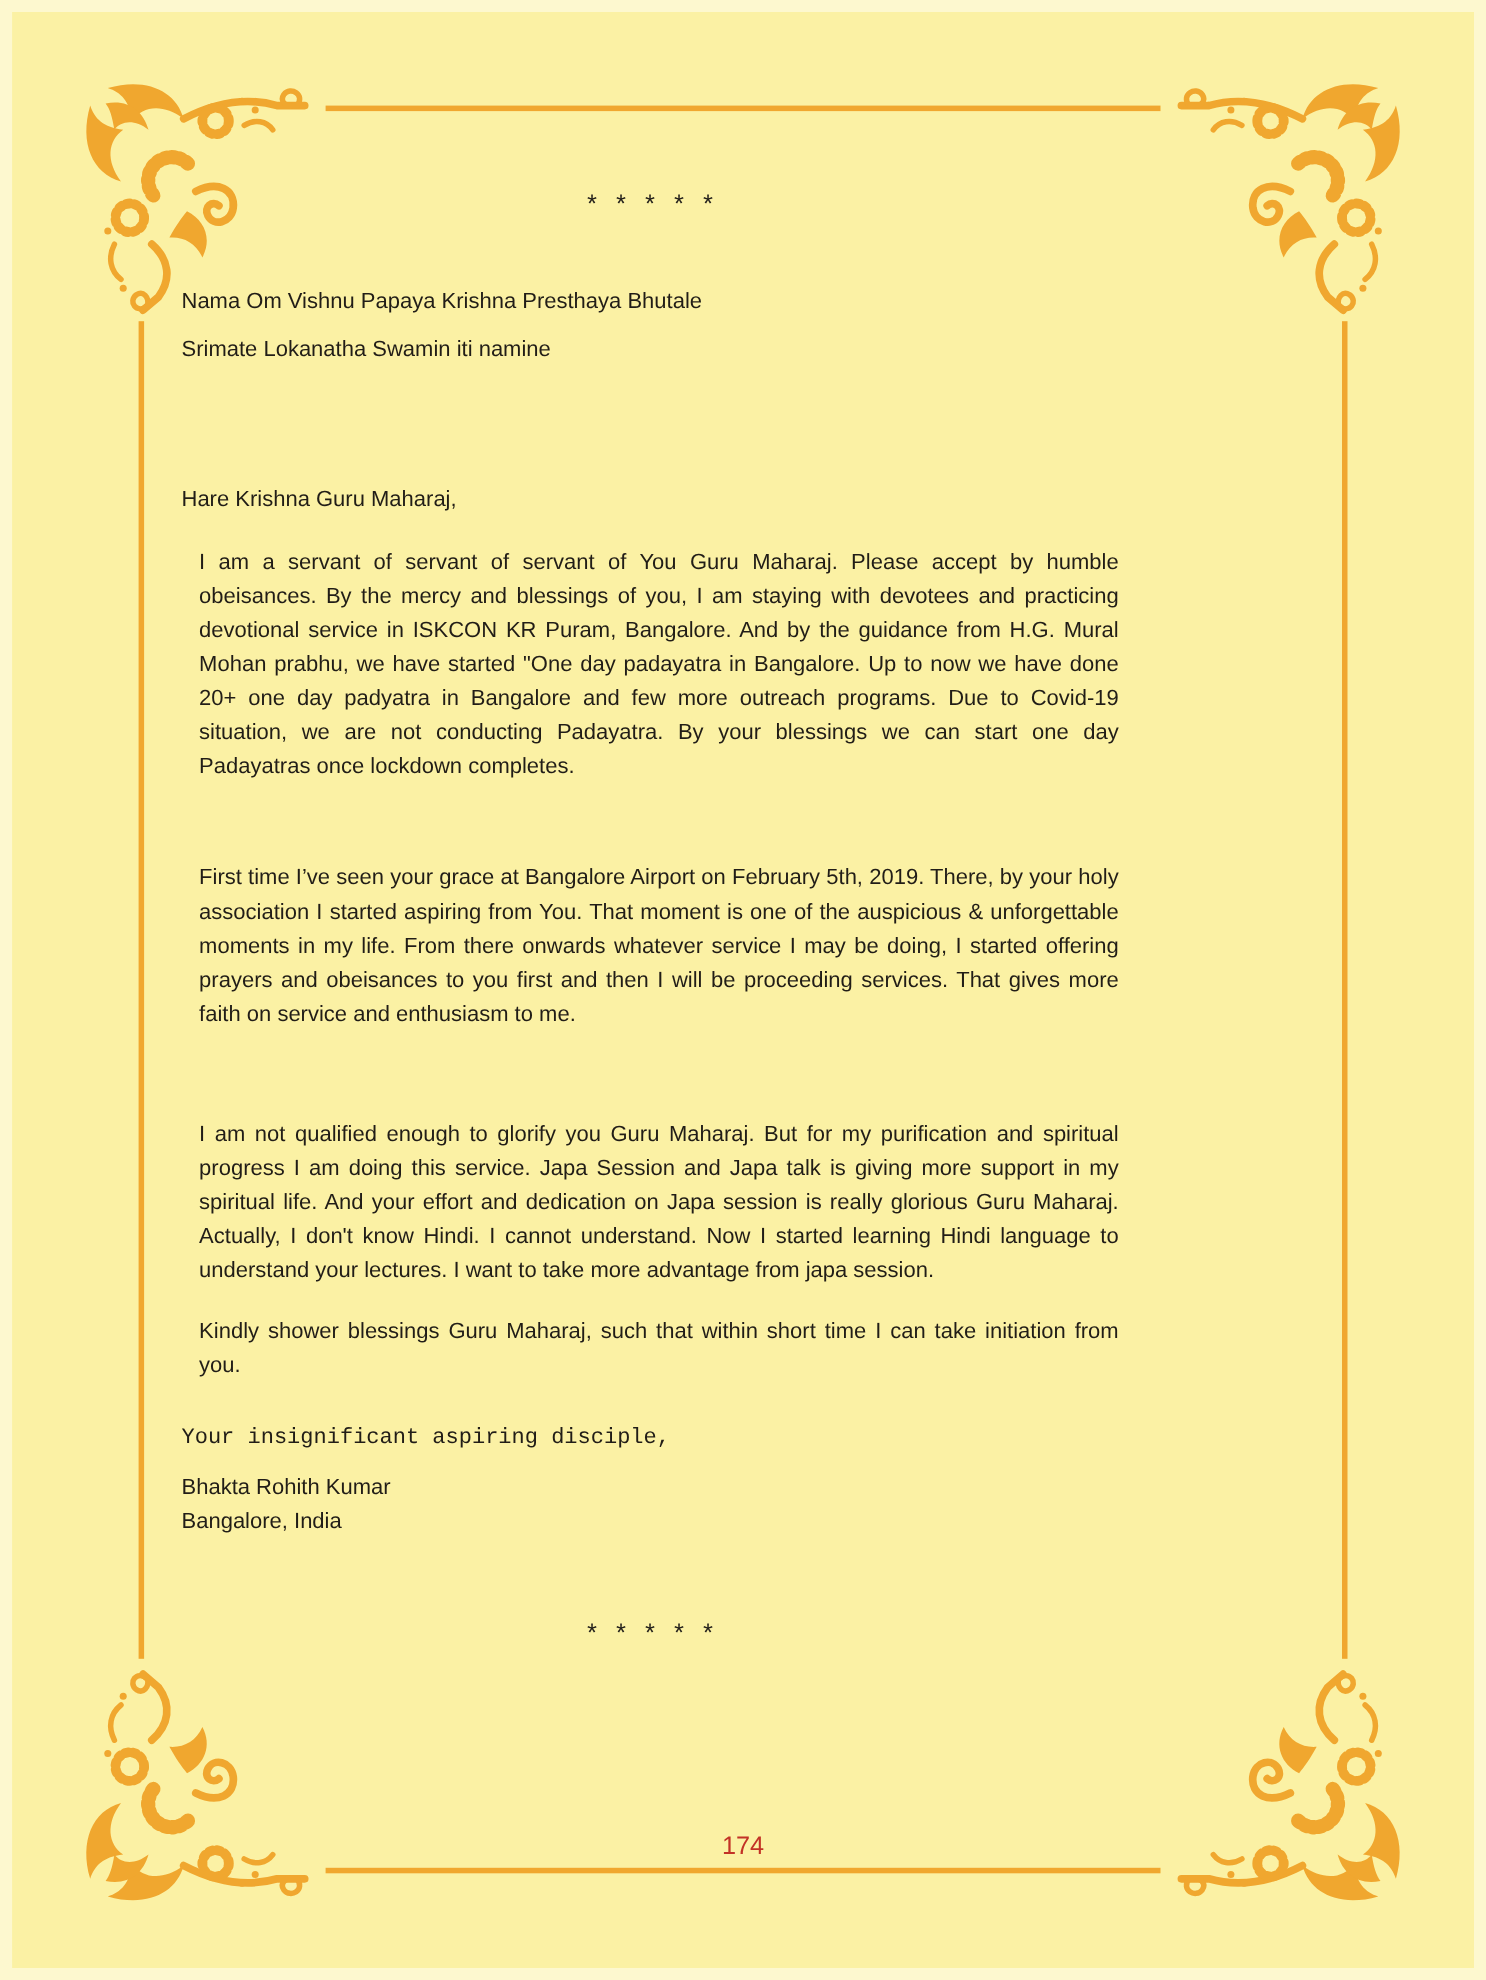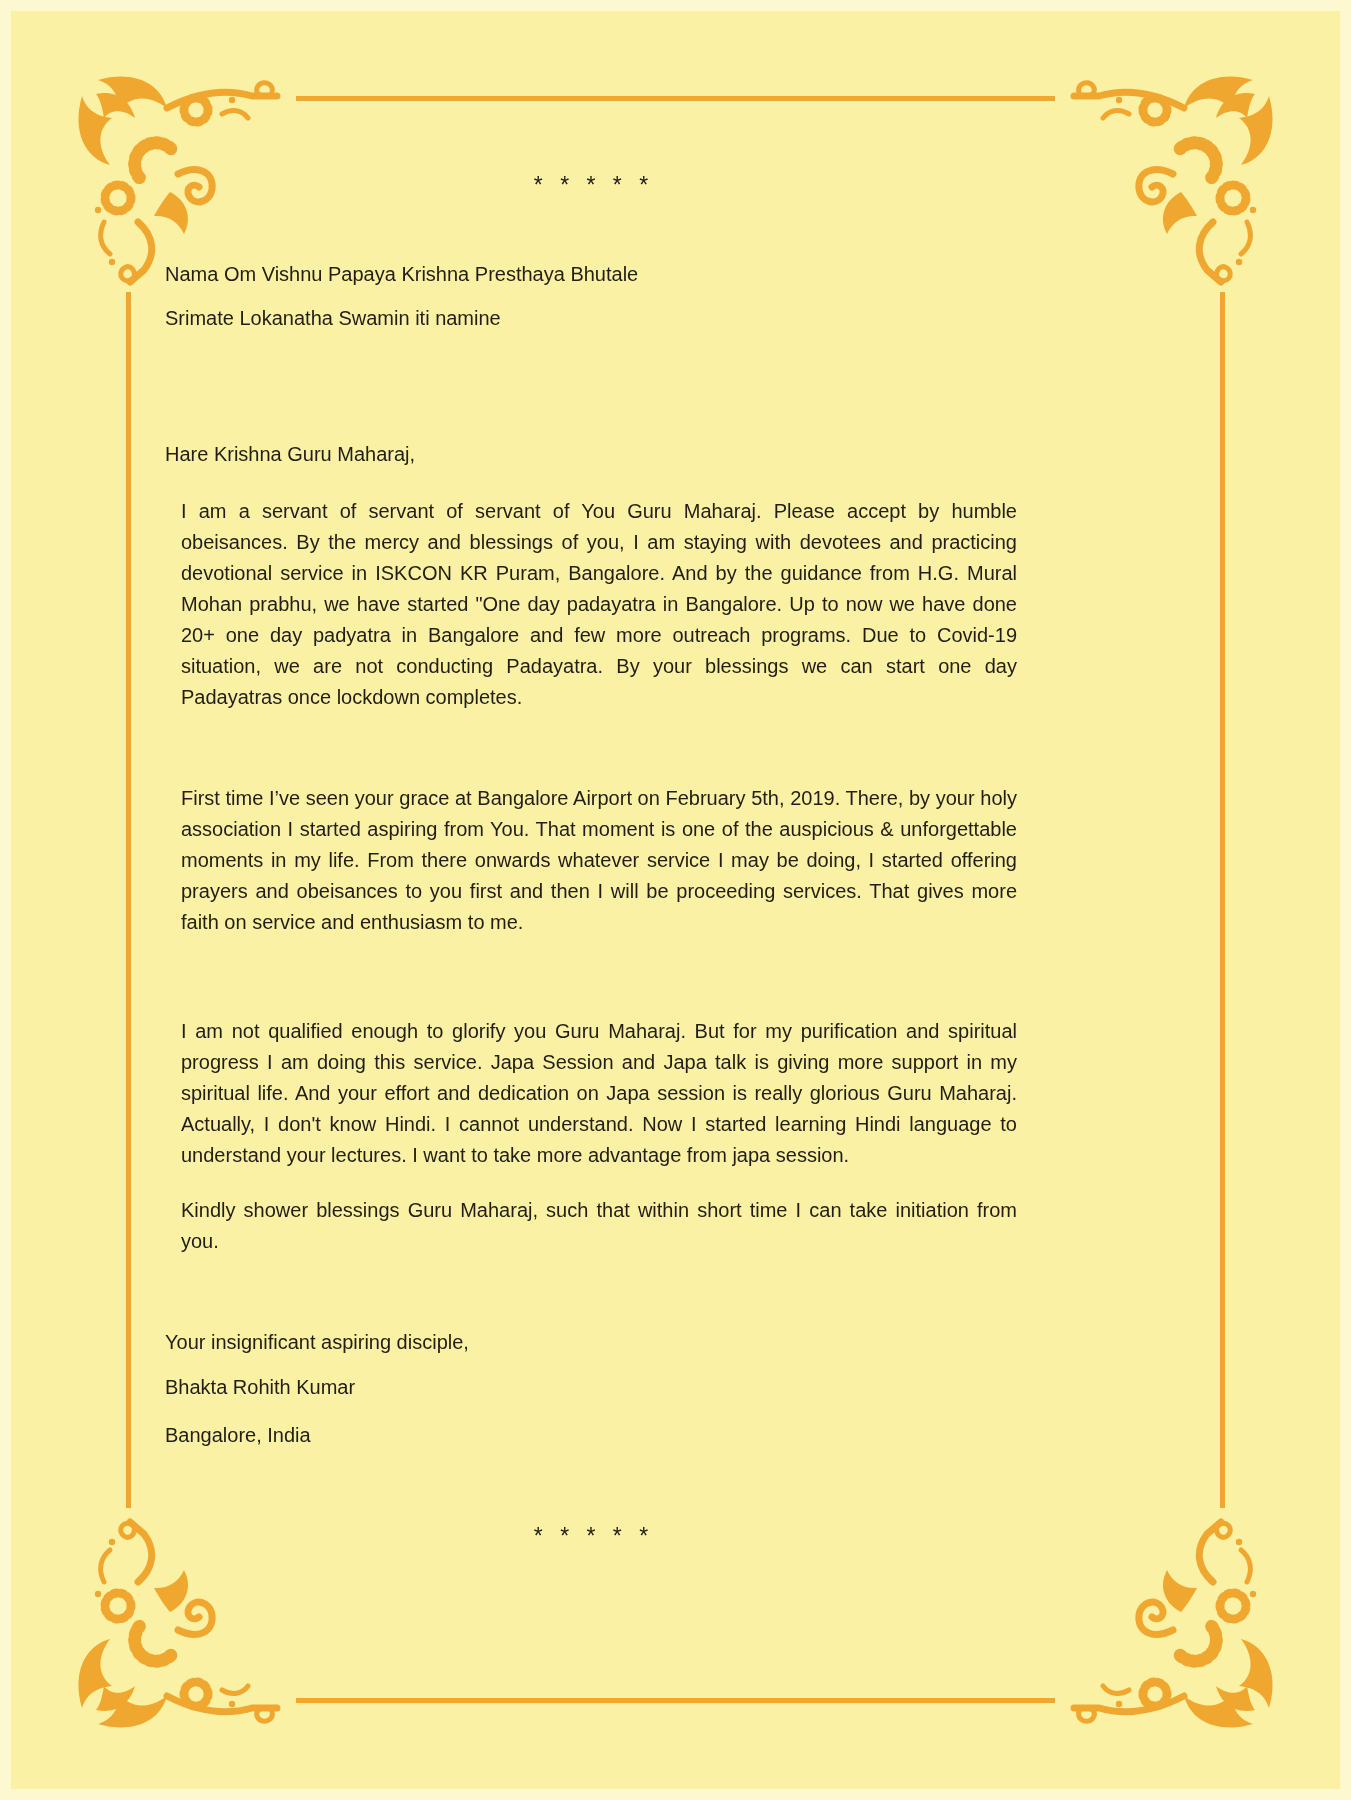--- a/index.html
+++ b/index.html
@@ -43,23 +43,23 @@
   }
   .separator.sep-bottom{margin-top:70px;}
   .inv1{margin-top:58px;}
   .inv2{margin-top:13px;}
   .salutation{margin-top:105px;}
   .para{text-align:justify;margin-left:16px;}
   .p1{margin-top:26px;}
   .p2{margin-top:70px;}
   .p3{margin-top:78px;}
   .p4{margin-top:24px;}
-  .closing{margin-top:70px;}
+  .closing{margin-top:35px;font-family:Liberation Mono, monospace;}
   .signature{margin-top:14px;}
-  .location{margin-top:17px;}
+  .location{}
   .page-number{
     position:absolute;left:0;right:0;top:1662px;
     text-align:center;font-size:23px;line-height:30px;
     color:var(--pagenum);
   }
 </style>
 </head>
 <body>
 
 <div class="page">
@@ -136,13 +136,14 @@
     <p class="para p3">I am not qualified enough to glorify you Guru Maharaj. But for my purification and spiritual progress I am doing this service. Japa Session and Japa talk is giving more support in my spiritual life. And your effort and dedication on Japa session is really glorious Guru Maharaj. Actually, I don't know Hindi. I cannot understand. Now I started learning Hindi language to understand your lectures. I want to take more advantage from japa session.</p>
     <p class="para p4">Kindly shower blessings Guru Maharaj, such that within short time I can take initiation from you.</p>
 
     <p class="closing">Your insignificant aspiring disciple,</p>
     <p class="signature">Bhakta Rohith Kumar</p>
     <p class="location">Bangalore, India</p>
 
     <div class="separator sep-bottom">* * * * *</div>
   </div>
 
+  <div class="page-number">174</div>
 </div>
 
 </body></html>

